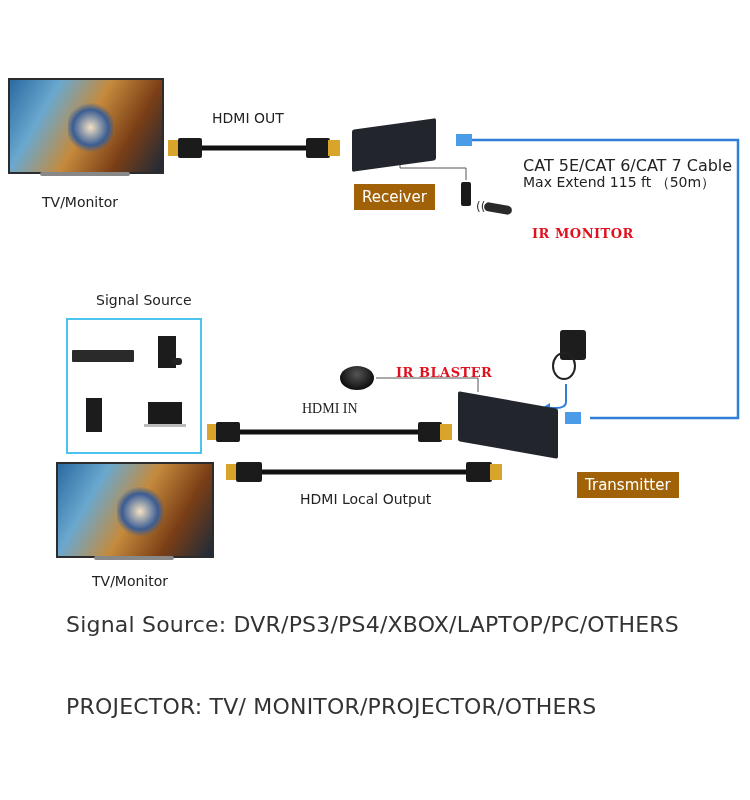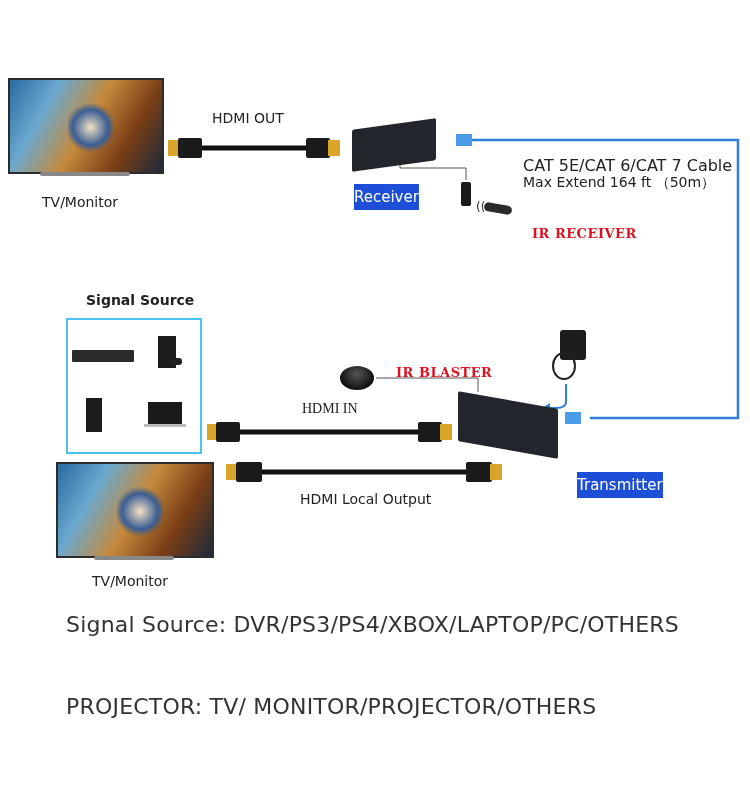--- a/index.html
+++ b/index.html
@@ -1,19 +1,19 @@
 <!DOCTYPE html>
 <html><head>
 <meta charset="utf-8">
 <style>
   html, body { margin:0; padding:0; background:#ffffff; }
   body { width:750px; height:800px; position:relative; overflow:hidden; font-family:"DejaVu Sans", sans-serif; color:#222; }
   .abs { position:absolute; }
   .label { font-size:14px; color:#222; white-space:nowrap; }
-  .tag { background:#1d4ed8; color:#fff; font-size:15px; padding:4px 0; }
+  .tag { background:#a16207; color:#fff; font-size:15px; padding:4px 8px; }
   .red { color:#e0101e; font-family:"DejaVu Serif", serif; font-weight:bold; font-size:13px; letter-spacing:0.5px; white-space:nowrap; }
   .tv-frame { background:#1a1a1a; border:2px solid #2c2c2c; overflow:hidden; }
   .tv-screen { width:100%; height:100%; background:linear-gradient(120deg,#2a6aa0 0%,#6aa8cf 25%,#c58a3c 50%,#7a3e16 75%,#1d2a3a 100%); position:relative; }
   .tv-screen::after { content:""; position:absolute; left:38%; top:22%; width:30%; height:60%; background:radial-gradient(circle,#f4e2c4 0%,#3a5d93 50%,rgba(0,0,0,0) 70%); }
   .tv-stand { height:4px; background:#888; border-radius:2px; }
   .footer { font-size:22px; color:#333; white-space:nowrap; letter-spacing:0.2px; }
   .box { background:#22262c; border-radius:2px; }
   .src-box { border:2px solid #4cc4ef; background:#fff; }
   svg { position:absolute; left:0; top:0; }
 </style>
@@ -63,24 +63,24 @@
 <div class="abs label" style="left:212px;top:110px;">HDMI OUT</div>
 
 <div class="abs box" style="left:352px;top:124px;width:84px;height:42px;transform:skewY(-8deg);"></div>
 <div class="abs tag" style="left:354px;top:184px;">Receiver</div>
 
 <div class="abs" style="left:461px;top:182px;width:10px;height:24px;background:#1a1a1a;border-radius:2px;"></div>
 <div class="abs" style="left:484px;top:204px;width:28px;height:9px;background:#2a2a2a;border-radius:5px;transform:rotate(10deg);"></div>
 <div class="abs" style="left:476px;top:200px;font-size:12px;color:#333;">((</div>
 
 <div class="abs label" style="left:523px;top:156px;font-size:16px;">CAT 5E/CAT 6/CAT 7 Cable</div>
-<div class="abs label" style="left:523px;top:174px;font-size:14px;">Max Extend 164 ft （50m）</div>
-<div class="abs red" style="left:532px;top:226px;">IR RECEIVER</div>
+<div class="abs label" style="left:523px;top:174px;font-size:14px;">Max Extend 115 ft （50m）</div>
+<div class="abs red" style="left:532px;top:226px;">IR MONITOR</div>
 
-<div class="abs label" style="left:86px;top:292px;font-weight:bold;">Signal Source</div>
+<div class="abs label" style="left:96px;top:292px;">Signal Source</div>
 <div class="abs src-box" style="left:66px;top:318px;width:132px;height:132px;">
   <div class="abs" style="left:4px;top:30px;width:62px;height:12px;background:#2a2a2a;border-radius:1px;"></div>
   <div class="abs" style="left:90px;top:16px;width:18px;height:32px;background:#1c1c1c;"></div>
   <div class="abs" style="left:104px;top:38px;width:10px;height:7px;background:#222;border-radius:3px;"></div>
   <div class="abs" style="left:18px;top:78px;width:16px;height:34px;background:#1c1c1c;"></div>
   <div class="abs" style="left:80px;top:82px;width:34px;height:22px;background:#1a1a1a;"></div>
   <div class="abs" style="left:76px;top:104px;width:42px;height:3px;background:#bbb;"></div>
 </div>
 
 <div class="abs" style="left:340px;top:366px;width:34px;height:24px;background:radial-gradient(ellipse at 50% 35%,#555 0%,#111 70%);border-radius:50%;"></div>

